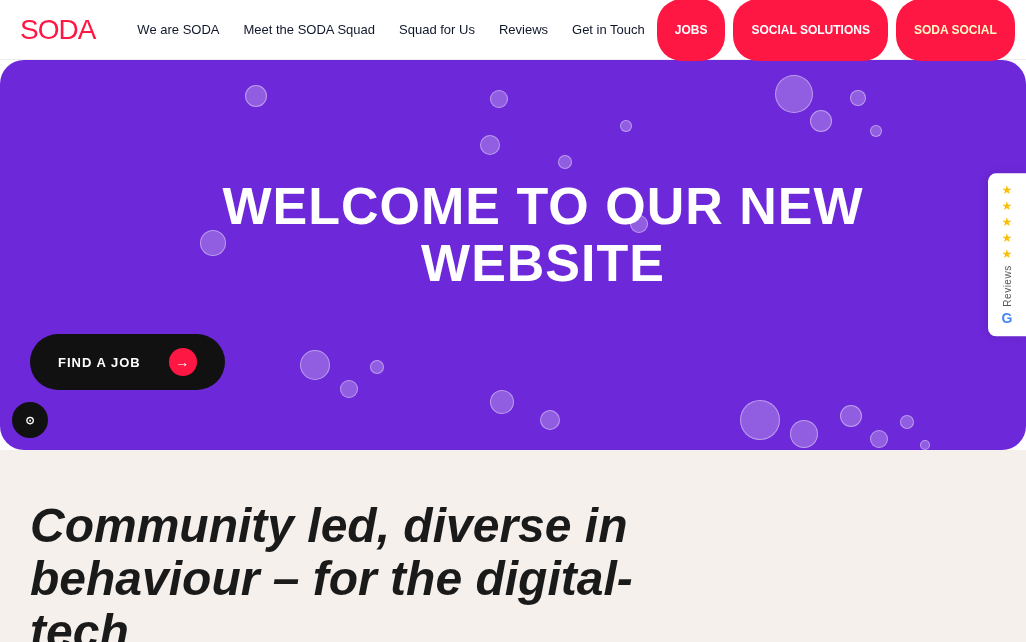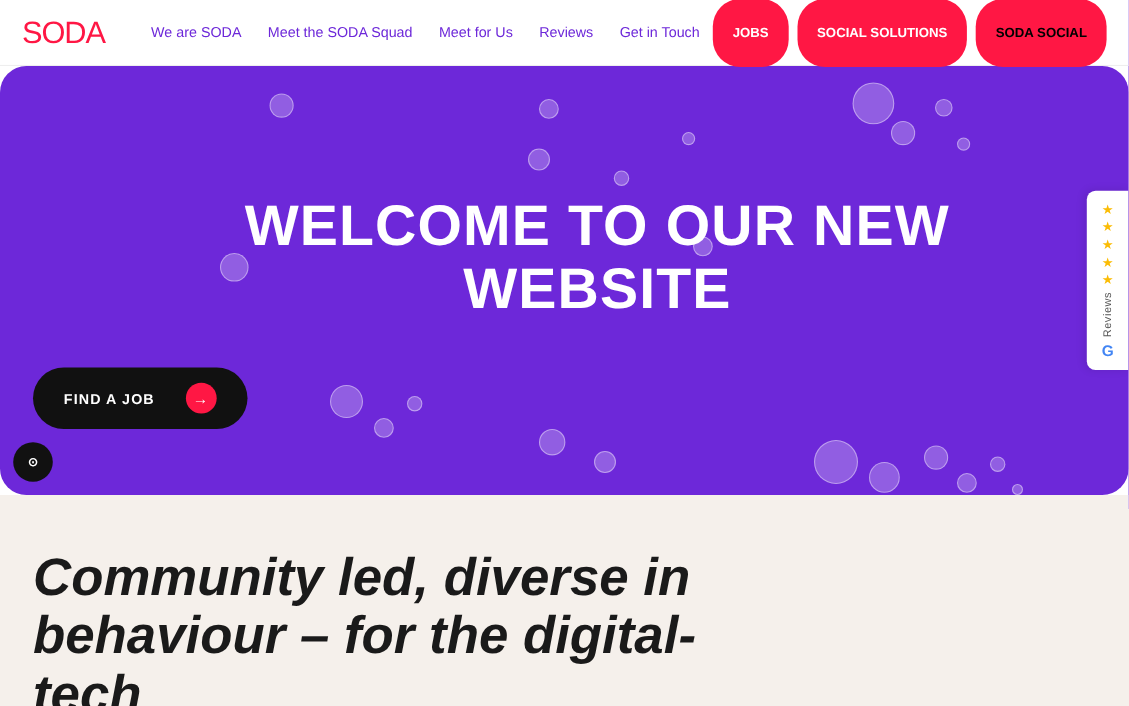--- a/index.html
+++ b/index.html
@@ -25,21 +25,21 @@
       flex-shrink: 0;
     }
     .nav {
       display: flex;
       align-items: center;
       gap: 0px;
       flex: 1;
     }
     .nav-link {
       font-size: 13px;
-      color: #6d28d9;
+      color: #0f172a;
       text-decoration: none;
       padding: 0 12px;
       white-space: nowrap;
       cursor: pointer;
     }
     .nav-buttons {
       display: flex;
       gap: 8px;
       margin-left: auto;
     }
@@ -55,21 +55,21 @@
     .btn-jobs {
       background: #ff1744;
       color: #fff;
     }
     .btn-hiring {
       background: #ff1744;
       color: #fff;
     }
     .btn-social {
       background: #ff1744;
-      color: #000000;
+      color: #fef9c3;
     }
 
     
     .hero {
       position: relative;
       background: #6d28d9;
       height: 390px;
       overflow: hidden;
       display: flex;
       flex-direction: column;
@@ -202,21 +202,21 @@
     }
   </style>
 </head>
 <body>
 
 <header class="header">
   <div class="logo">SODA</div>
   <nav class="nav">
     <a class="nav-link">We are SODA</a>
     <a class="nav-link">Meet the SODA Squad</a>
-    <a class="nav-link">Meet for Us</a>
+    <a class="nav-link">Squad for Us</a>
     <a class="nav-link">Reviews</a>
     <a class="nav-link">Get in Touch</a>
   </nav>
   <div class="nav-buttons">
     <button class="nav-btn btn-jobs">JOBS</button>
     <button class="nav-btn btn-hiring">SOCIAL SOLUTIONS</button>
     <button class="nav-btn btn-social">SODA SOCIAL</button>
   </div>
 </header>
 

